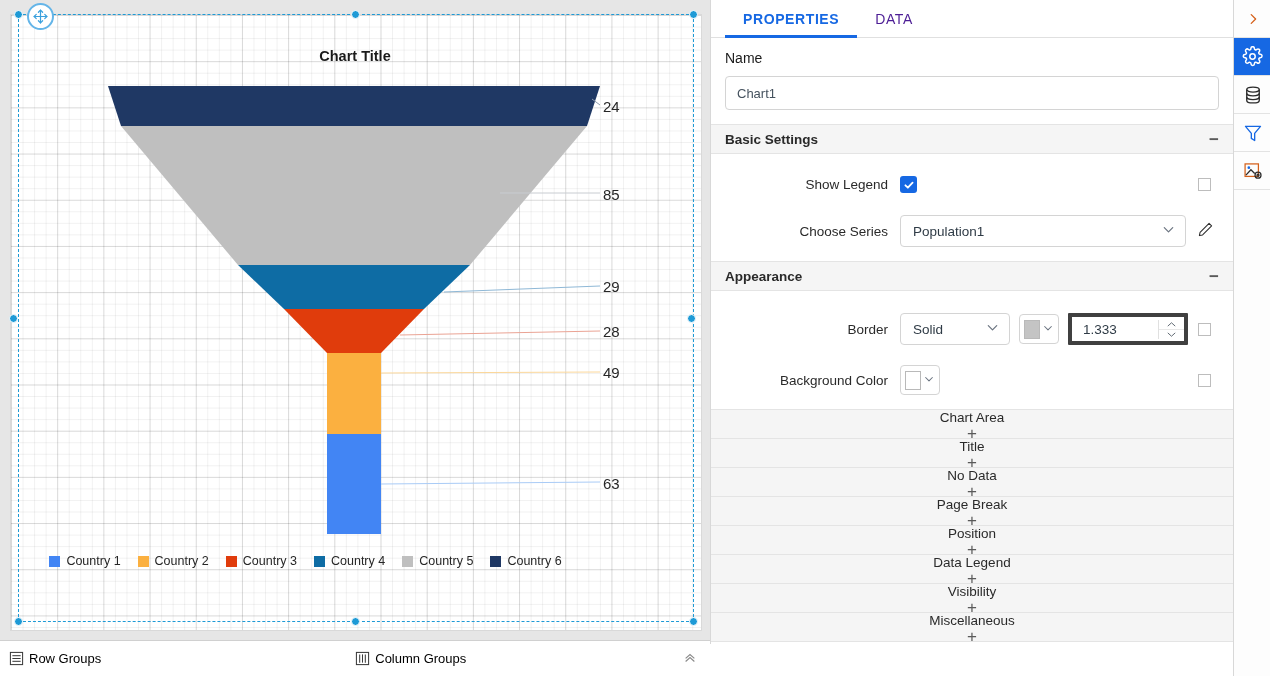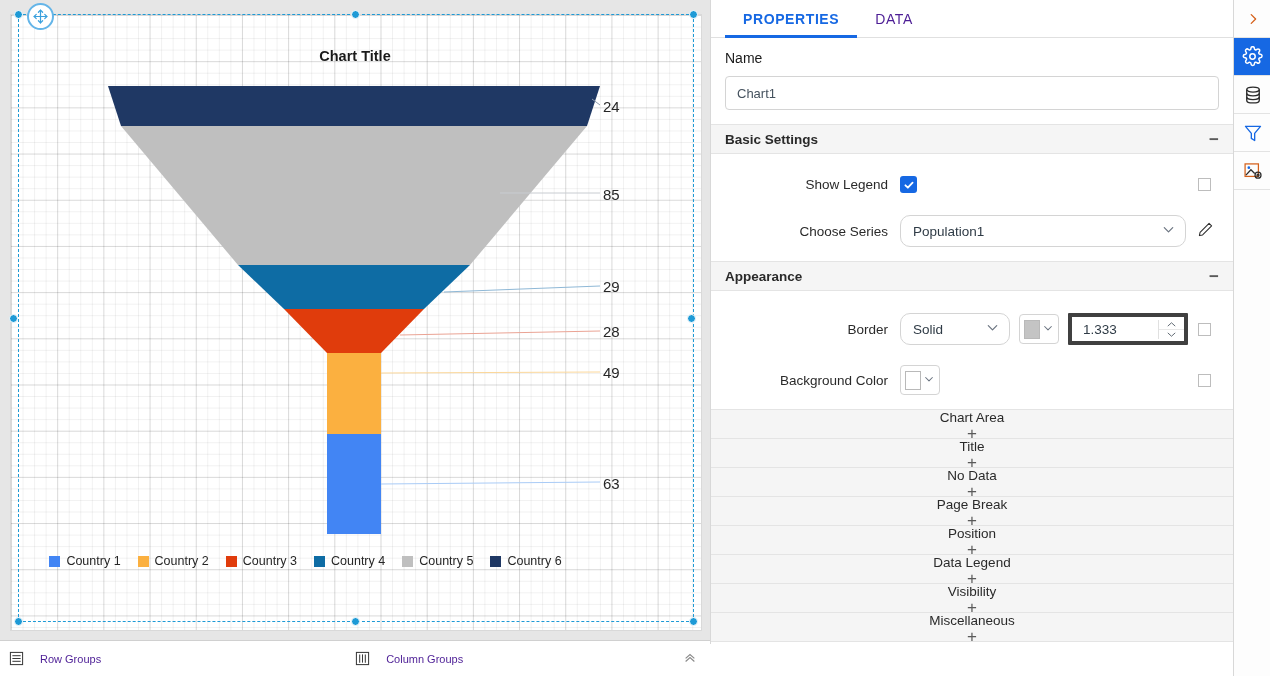--- a/index.html
+++ b/index.html
@@ -90,21 +90,21 @@
 
   
   .bottom-bar {
     position: absolute;
     left: 0; bottom: 0;
     width: 710px; height: 36px;
     background: #ffffff;
     border-top: 1px solid #d0d0d0;
     display: flex; align-items: center;
   }
-  .bb-group { display: flex; align-items: center; gap: 16px; font-size: 11px; color: #4c1d95; }
+  .bb-group { display: flex; align-items: center; gap: 5px; font-size: 13px; color: #000000; }
   .bb-row-groups { margin-left: 9px; }
   .bb-col-groups { margin-left: 254px; }
   .bb-collapse { position: absolute; right: 13px; top: 10px; color: #8a8a8a; font-size: 13px; }
 
   
   .props-panel {
     position: relative;
     flex: 0 0 523px;
     width: 523px; height: 644px;
     background: #ffffff;
@@ -174,21 +174,21 @@
   }
 
   .cb-checked {
     width: 17px; height: 17px; border-radius: 3px;
     background: #1668e3;
     display: flex; align-items: center; justify-content: center;
   }
 
   .select {
     height: 32px;
-    border: 1px solid #d4d4d4; border-radius: 10px;
+    border: 1px solid #d4d4d4; border-radius: 4px;
     background: #fff;
     display: flex; align-items: center; justify-content: space-between;
     padding: 0 9px 0 12px;
     font-size: 13.5px; color: #2f3b46;
   }
   .select-series { width: 286px; }
   .select-border-style { width: 110px; }
 
   .pencil { margin-left: 2px; cursor: pointer; }
 

